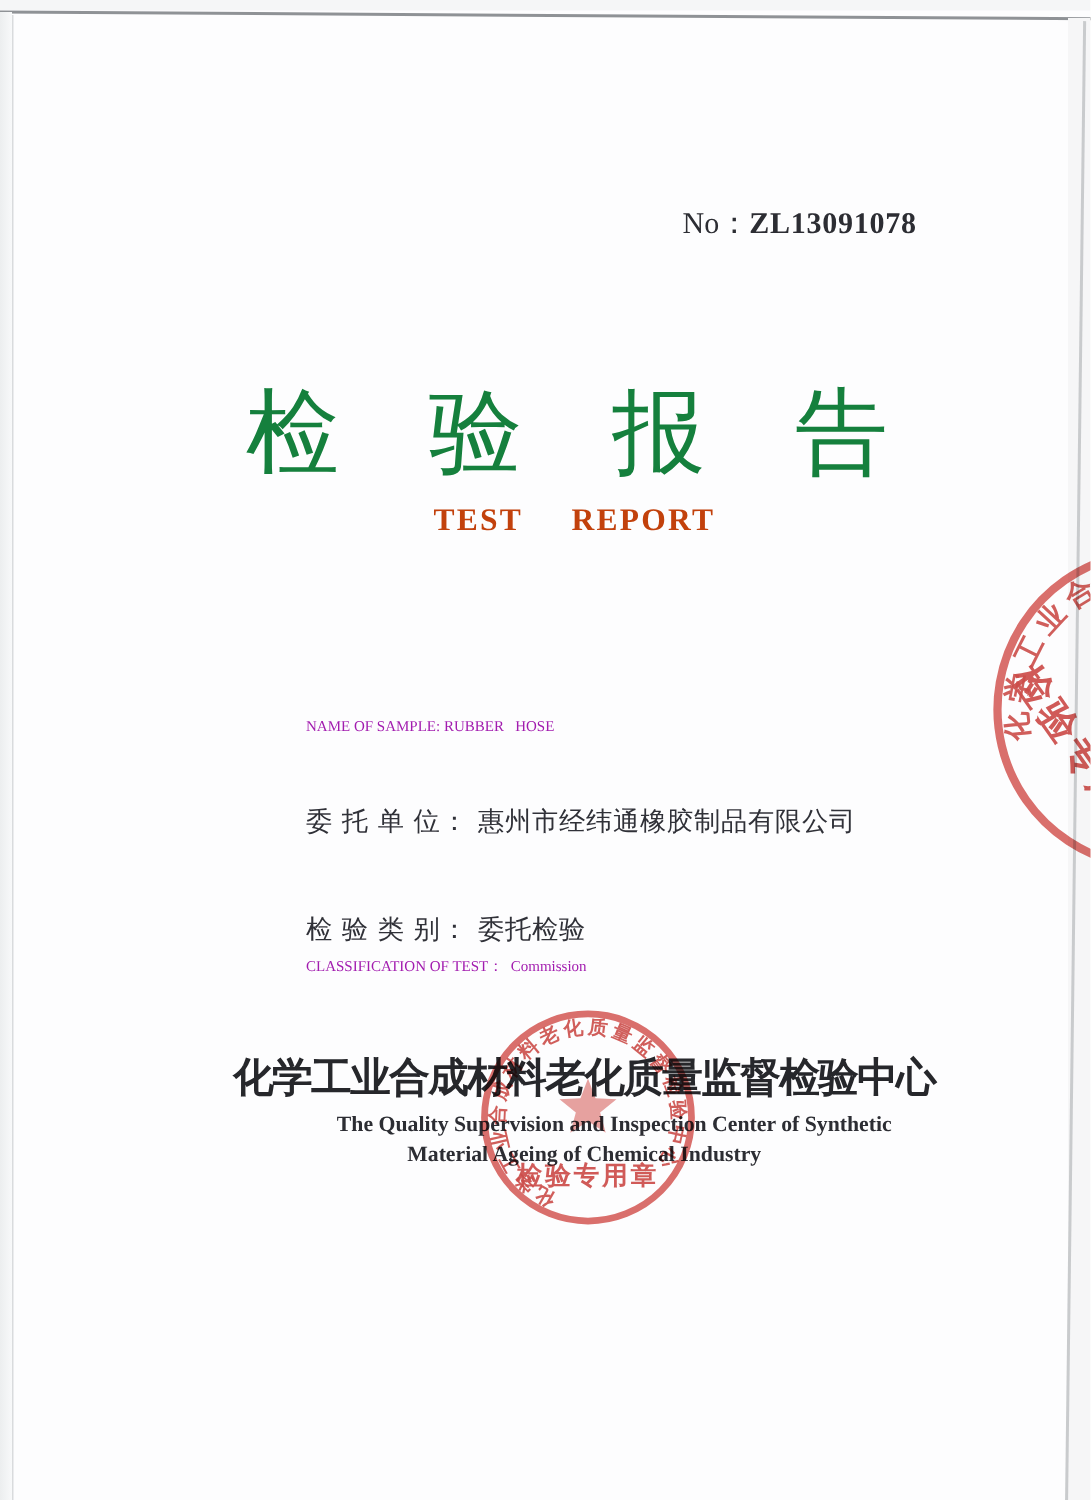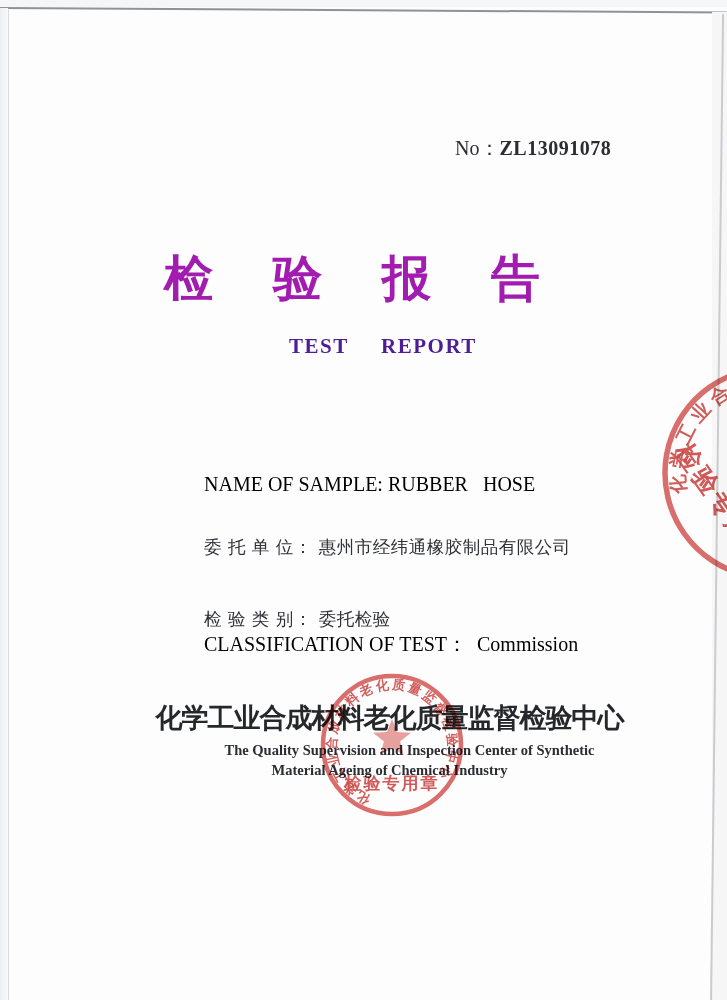--- a/index.html
+++ b/index.html
@@ -21,32 +21,32 @@
   .edge-left-line{position:absolute;left:8px;top:10px;width:1px;height:990px;background:#d9dbdd;}
   .edge-right-line{position:absolute;left:710px;top:14px;width:1.5px;height:990px;
     background:#c9cbcd;transform:rotate(0.7deg);transform-origin:bottom left;}
   .edge-right-halo{position:absolute;left:712px;top:12px;width:15px;height:988px;background:#f6f6f7;}
 
   .abs{position:absolute;white-space:nowrap;}
 
   .report-no{left:455px;top:135px;font-size:20px;color:#2c2d33;}
   .report-no b{font-weight:bold;letter-spacing:0.5px;}
 
-  .title-cn{left:164px;top:246px;font-size:49px;font-weight:bold;
-    letter-spacing:60px;color:#a21caf;}
+  .title-cn{left:164px;top:246px;font-size:62px;font-weight:normal;
+    letter-spacing:60px;color:#15803d;}
   .title-en{left:289px;top:334px;font-size:21px;font-weight:bold;
-    letter-spacing:1.5px;word-spacing:26px;color:#4c1d95;}
+    letter-spacing:1.5px;word-spacing:26px;color:#c2410c;}
 
   .fields{position:absolute;left:204px;top:0;width:520px;}
   .field-row{position:absolute;left:0;}
   .row-0{top:472px;} .row-1{top:534px;} .row-2{top:590px;margin-top:16px;}
   .field-cn{font-size:17.5px;line-height:26px;color:#303138;white-space:pre;}
   .field-cn .lbl{letter-spacing:1px;}
   .field-cn .val{margin-left:6px;letter-spacing:0.5px;}
-  .field-en{font-size:20px;line-height:21px;color:#000000;white-space:pre;margin-top:2px;}
+  .field-en{font-size:10px;line-height:21px;color:#a21caf;white-space:pre;margin-top:2px;}
 
   .org-cn{left:26px;top:700px;width:727px;text-align:center;
     font-size:27px;font-weight:bold;letter-spacing:-1px;color:#26272b;}
   .org-en1{left:46px;top:742px;width:727px;text-align:center;
     font-size:14.5px;font-weight:bold;color:#2c2d33;}
   .org-en2{left:26px;top:762px;width:727px;text-align:center;
     font-size:14.5px;font-weight:bold;color:#2c2d33;}
 
   .seal{position:absolute;mix-blend-mode:multiply;opacity:0.88;}
   .seal-bottom{left:307px;top:660px;width:170px;height:170px;}

